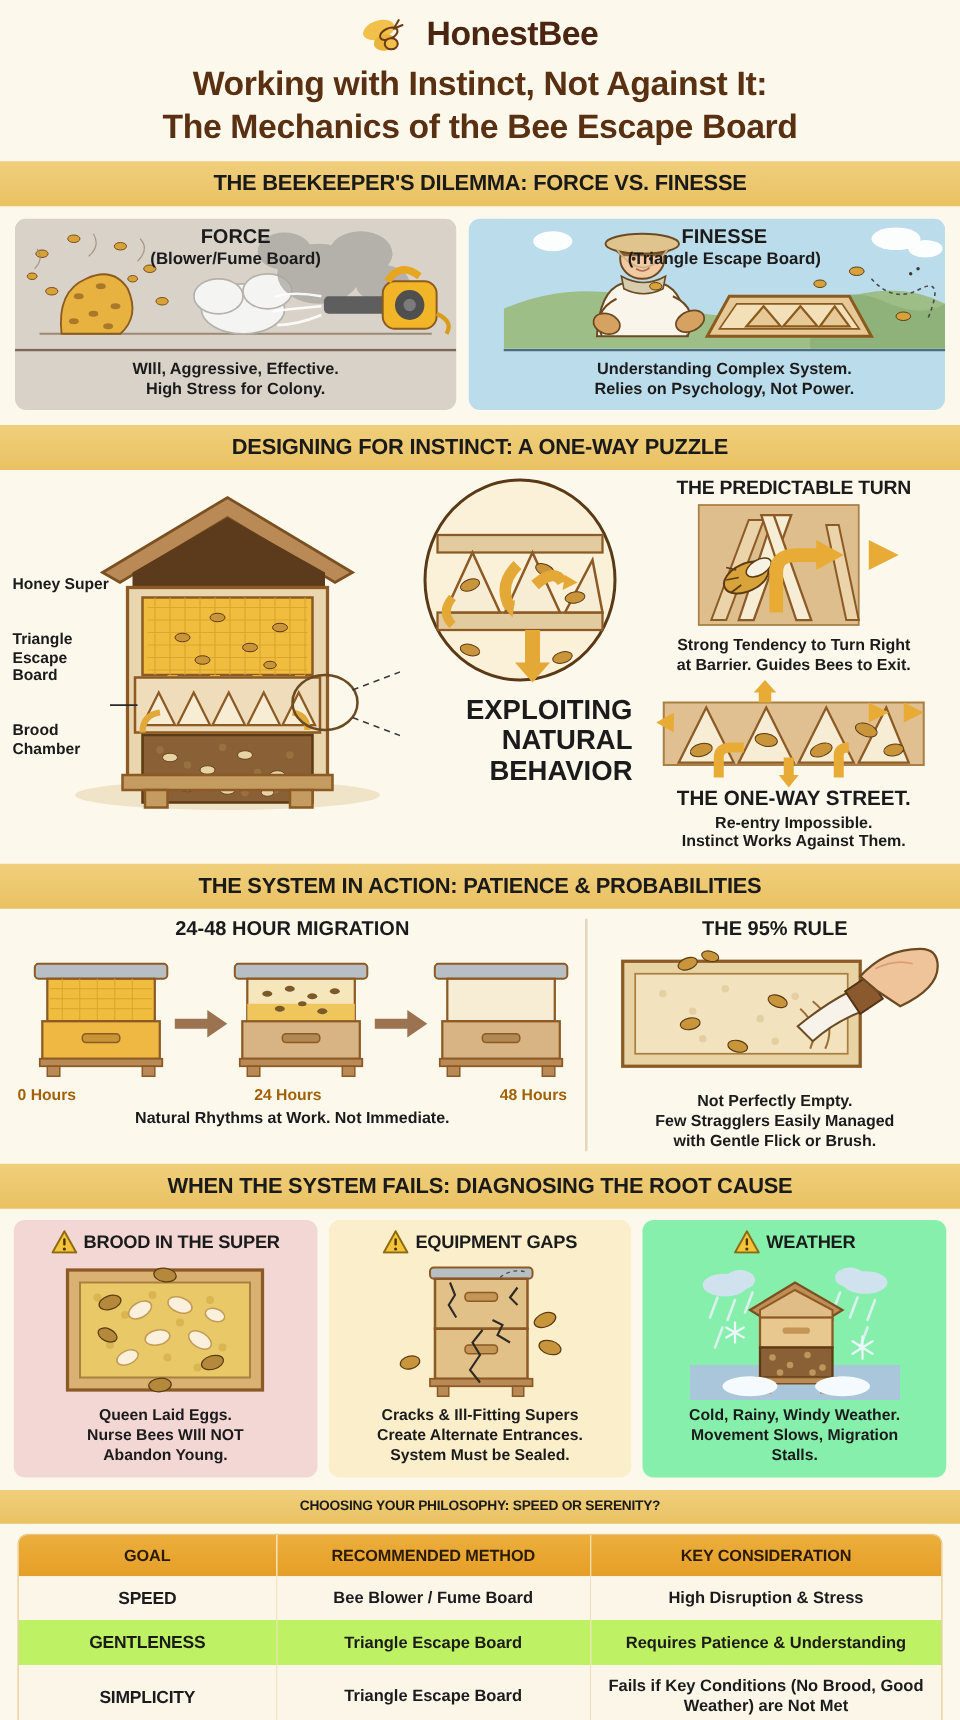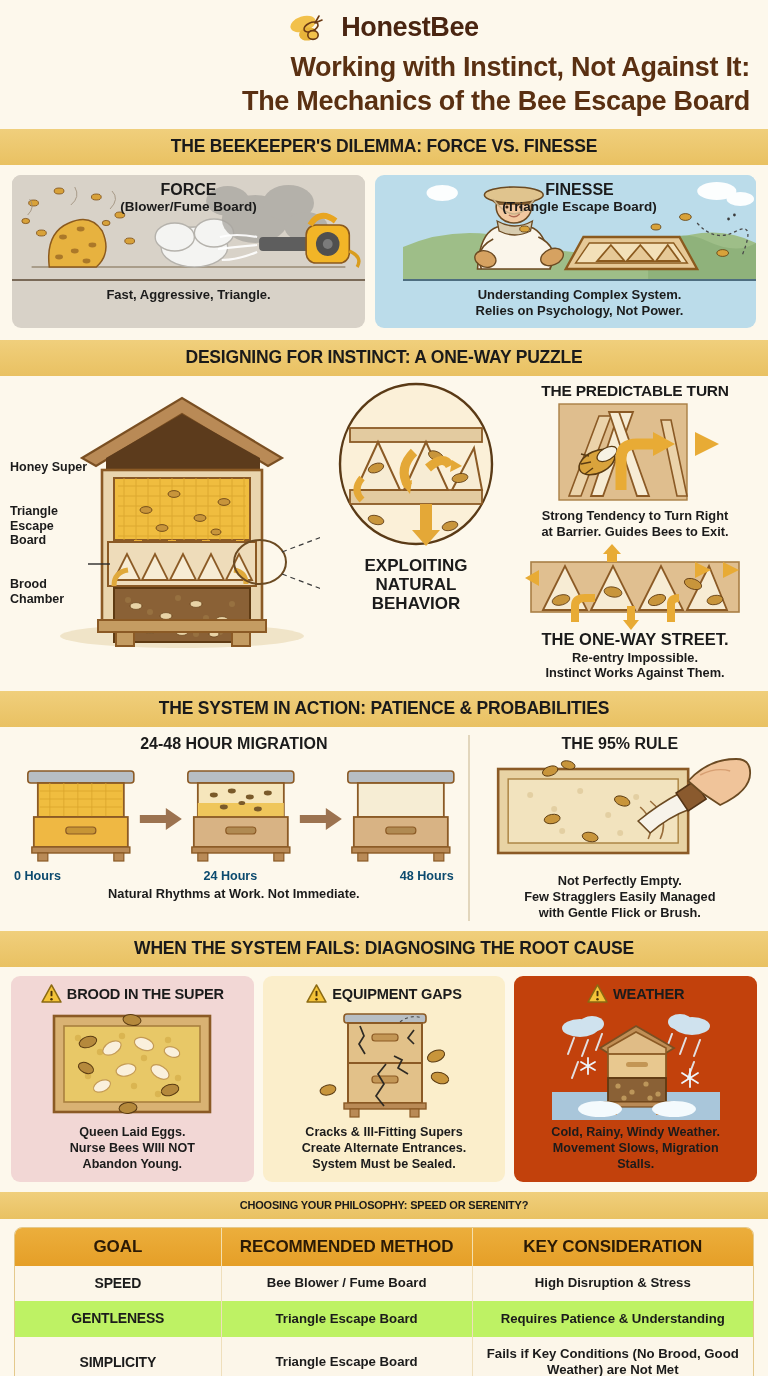--- a/index.html
+++ b/index.html
@@ -19,21 +19,21 @@
   
   .brand-row {
     display: flex; align-items: flex-start; justify-content: center;
     gap: 8px; padding-top: 12px; height: 44px;
   }
   .brand-logo { width: 44px; height: 34px; display:block; }
   .brand-name {
     font-size: 27px; font-weight: bold; color: #4A2511;
     letter-spacing: -0.4px;
   }
-  .title-wrap { text-align:right; padding: 6px 18px 10px; }
+  .title-wrap { text-align:center; padding: 6px 2px 10px; }
   .title-line {
     font-size: 27px; font-weight: bold; color: #5A3012;
     line-height: 1.27; letter-spacing: -0.3px;
   }
 
   
   .band {
     background: linear-gradient(180deg,#F0CF7C 0%, #E9C162 100%);
     text-align: center;
     padding: 7px 10px 8px;
@@ -69,64 +69,64 @@
   
   .instinct { display: flex; gap: 6px; padding: 6px 10px 10px; }
   .inst-left { width: 310px; position: relative; }
   .inst-mid   { width: 180px; position: relative; }
   .inst-right { flex: 1; position: relative; }
 
   .hive-labels { position: absolute; left: 0; top: 78px; width: 78px; text-align: left; }
   .hl { font-size: 12.5px; font-weight: bold; color: #1B1B1B; line-height:1.15; margin-bottom: 30px; }
 
   .exploit {
-    text-align: center; font-size: 17px; font-weight: bold; color: #1B1B1B;
+    text-align: right; font-size: 22px; font-weight: bold; color: #1B1B1B;
     line-height: 1.12; margin-top: 6px;
   }
 
   .sub-h {
     text-align:center; font-size: 15.5px; font-weight: bold; color: #1B1B1B;
     letter-spacing:-0.2px;
   }
   .sub-cap {
     text-align:center; font-size: 12.8px; font-weight: bold; color:#1B1B1B;
     line-height: 1.24; margin-top: 4px;
   }
   .oneway-h { text-align:center; font-size: 16.5px; font-weight: bold; color:#1B1B1B; }
 
   
   .action { display:flex; padding: 8px 10px 10px; }
   .act-left { flex: 1.62; padding-right: 10px; border-right: 2px solid #E2D6BC; }
   .act-right { flex: 1; padding-left: 12px; }
   .act-h { text-align:center; font-size:16px; font-weight:bold; color:#1B1B1B; margin-bottom: 4px;}
   .hive-lbls { display:flex; justify-content: space-between; padding: 2px 4px 0; }
-  .hive-lbl { font-size: 12.6px; font-weight: bold; color:#0c4a6e; }
+  .hive-lbl { font-size: 12.6px; font-weight: bold; color:#a16207; }
   .act-cap { text-align:center; font-size:12.8px; font-weight:bold; color:#1B1B1B; line-height:1.25; margin-top:3px;}
 
   
   .fails { display:flex; gap: 9px; padding: 9px 11px 10px; }
   .fcard { flex:1; border-radius:9px; padding: 8px 7px 9px; }
   .fcard.brood { background: #F2D7D5; }
   .fcard.equip { background: #FBEECB; }
-  .fcard.weather { background: #c2410c; }
+  .fcard.weather { background: #86efac; }
   .fhead { display:flex; align-items:center; justify-content:center; gap:5px; margin-bottom: 5px; }
   .fhead-txt { font-size: 14.6px; font-weight: bold; color:#1B1B1B; letter-spacing:-0.2px; }
   .fart { height: 112px; display:flex; align-items:center; justify-content:center; }
   .fcap { text-align:center; font-size:12.6px; font-weight:bold; color:#1B1B1B; line-height:1.26; margin-top:5px; }
 
   
   .tablewrap { padding: 8px 14px 4px; }
   table.philo {
     width: 100%; border-collapse: separate; border-spacing: 0;
     border-radius: 8px; overflow: hidden;
     border: 1px solid #E4C98C;
   }
   table.philo th {
     background: linear-gradient(180deg,#ECAE3C 0%, #E59F27 100%);
-    color: #2B1A05; font-size: 17px; font-weight: bold;
+    color: #2B1A05; font-size: 13px; font-weight: bold;
     padding: 9px 4px; text-align:center; letter-spacing:-0.1px;
     border-right: 1px solid #F4DFAE;
   }
   table.philo th:last-child { border-right: none; }
   table.philo td {
     font-size: 13.2px; font-weight: bold; color:#1B1B1B;
     padding: 9px 6px; text-align:center; line-height:1.25;
     border-right: 1px solid #EFDFBC;
   }
   table.philo td:last-child { border-right:none; }
@@ -218,21 +218,22 @@
                 <path d="M250 70 q-24 2 -40 4"></path>
                 <path d="M250 77 q-20 8 -36 8"></path>
             </g>
           </svg>
           <div class="dpanel-title">
             <span class="t1">FORCE</span>
             <span class="t2">(Blower/Fume Board)</span>
           </div>
         </div>
         <div class="dpanel-cap">
-          <div>Fast, Aggressive, Triangle.</div>
+          <div>WIll, Aggressive, Effective.</div>
+          <div>High Stress for Colony.</div>
         </div>
       </div>
 
       <div class="dpanel finesse">
         <div class="dpanel-art">
           <svg width="100%" height="104" viewBox="0 0 360 104" preserveAspectRatio="none">
             <rect width="360" height="104" fill="#BBDCEA"></rect>
             <g fill="#FFFFFF" opacity="0.95">
               <ellipse cx="40" cy="18" rx="16" ry="8"></ellipse>
                 <ellipse cx="320" cy="16" rx="20" ry="9"></ellipse>

